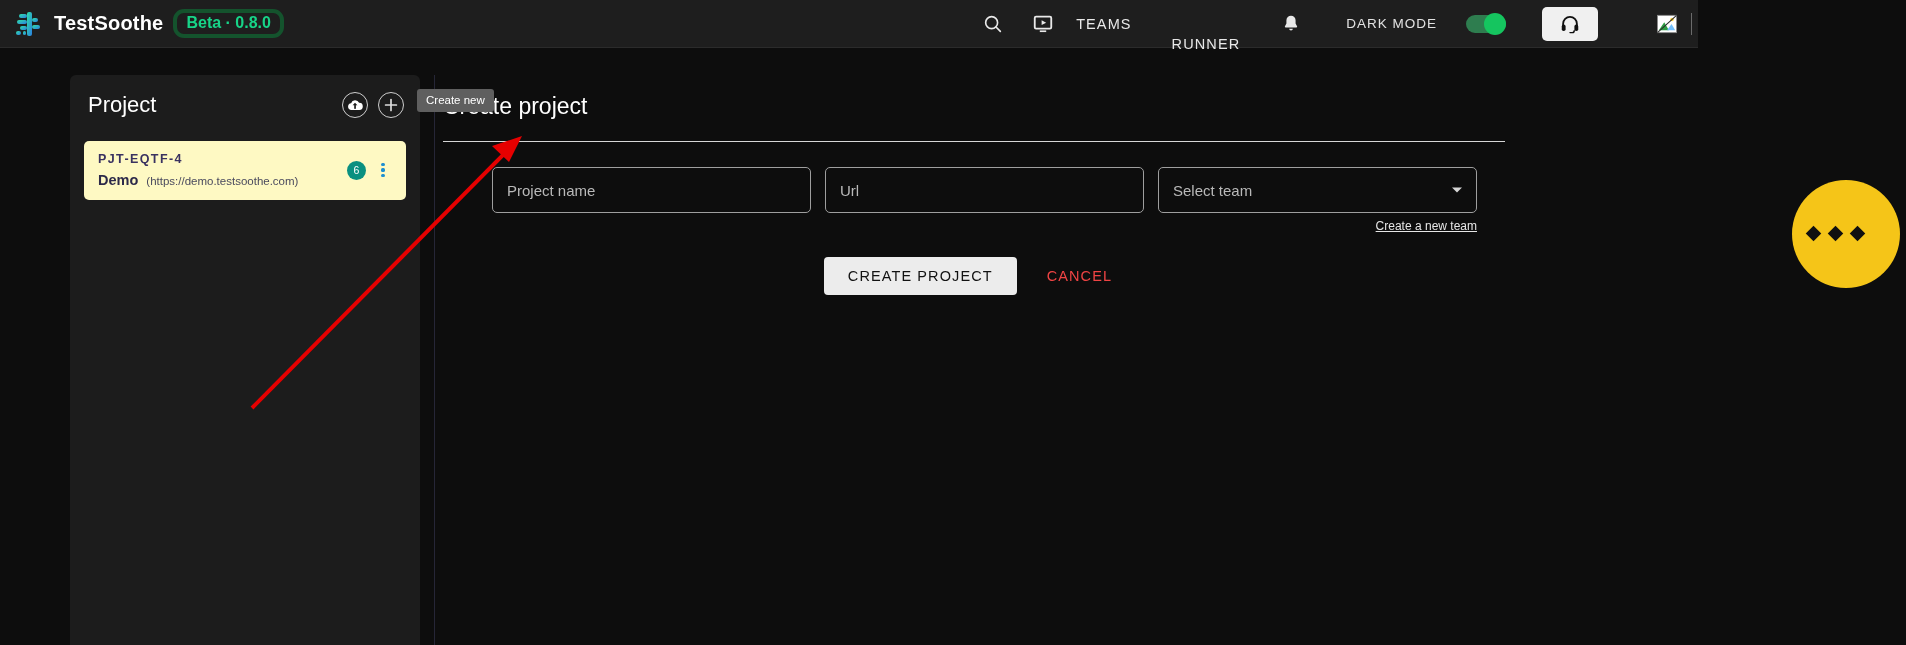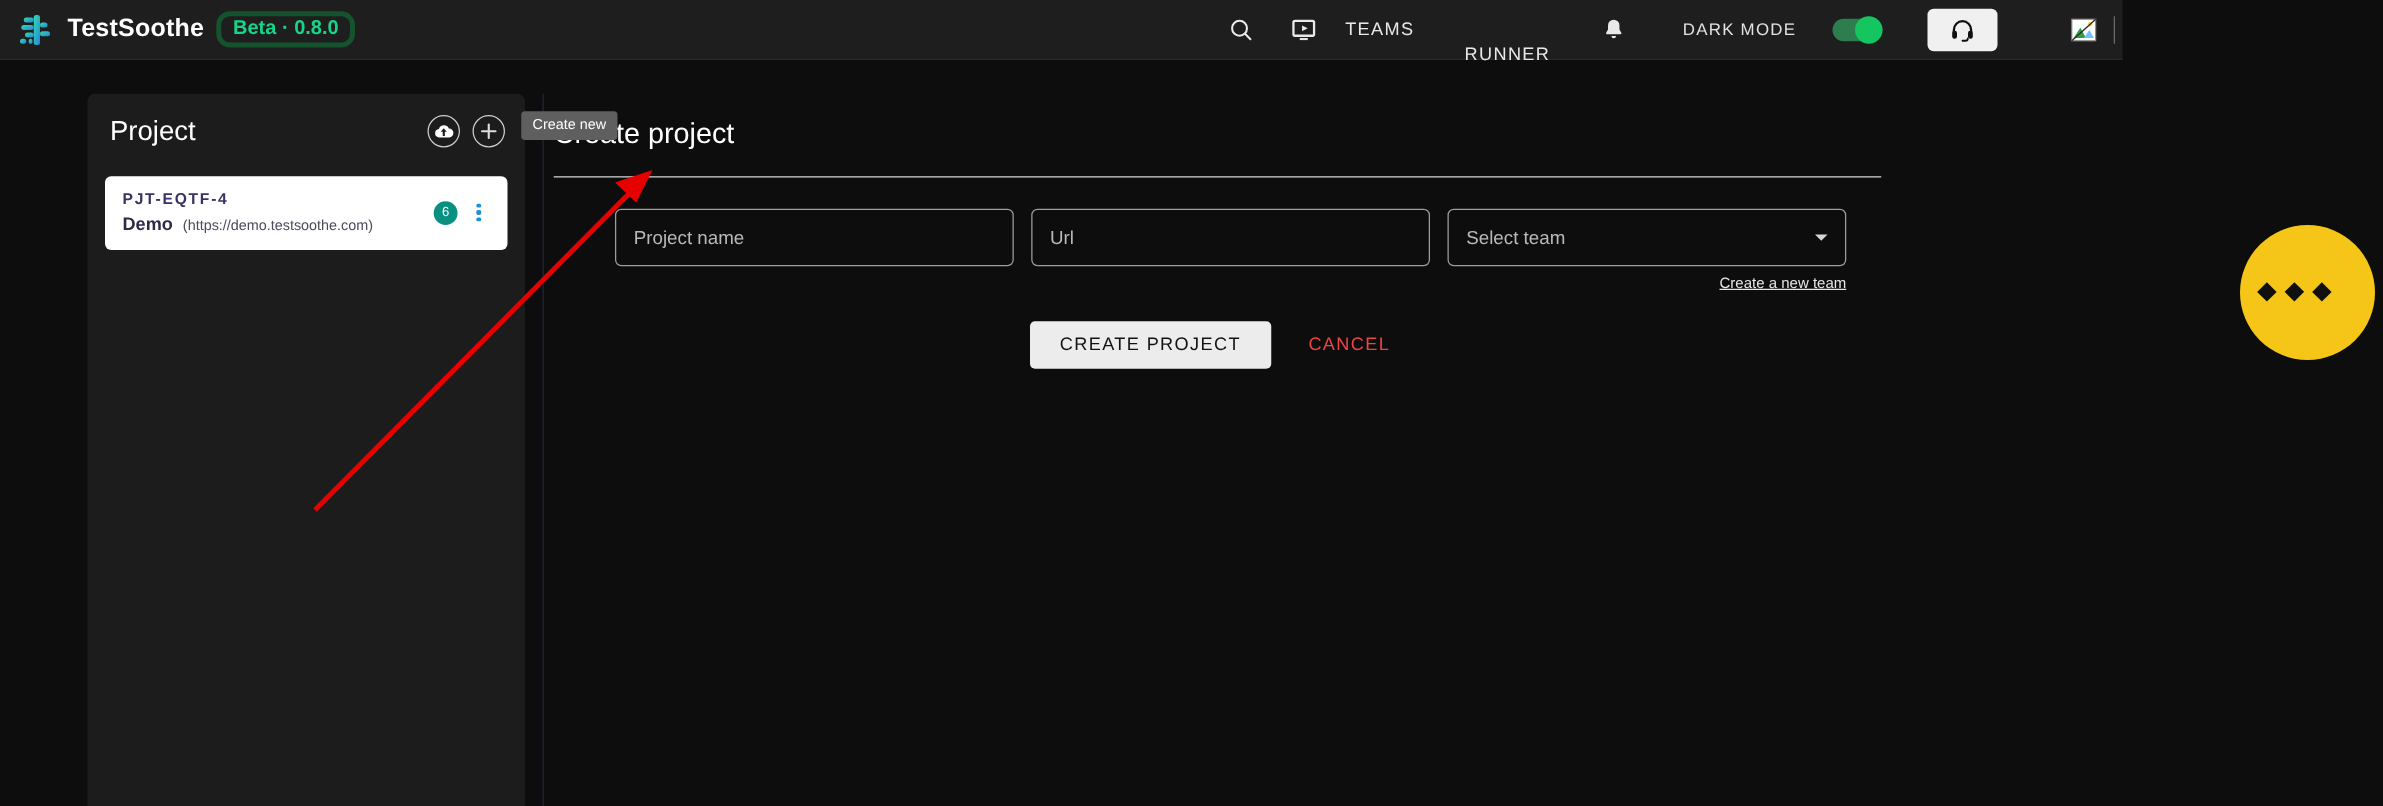--- a/index.html
+++ b/index.html
@@ -83,21 +83,21 @@
   .projects-actions { margin-left: auto; display: flex; align-items: center; gap: 10px; }
   .circle-btn {
     width: 26px; height: 26px; border-radius: 50%;
     border: 1.6px solid #cfcfcf;
     display: flex; align-items: center; justify-content: center;
   }
   .circle-btn svg { display: block; }
 
   .project-card {
     margin: 6px 14px 0 14px;
-    background: #ffffff;
+    background: #fef9c3;
     border-radius: 5px;
     padding: 11px 14px 12px;
     position: relative;
     display: flex; align-items: flex-start;
   }
   .pc-left { flex: 1; min-width: 0; }
   .pc-code {
     color: #3a3260; font-size: 12.5px; font-weight: bold;
     letter-spacing: 1.4px; margin-bottom: 6px;
   }

